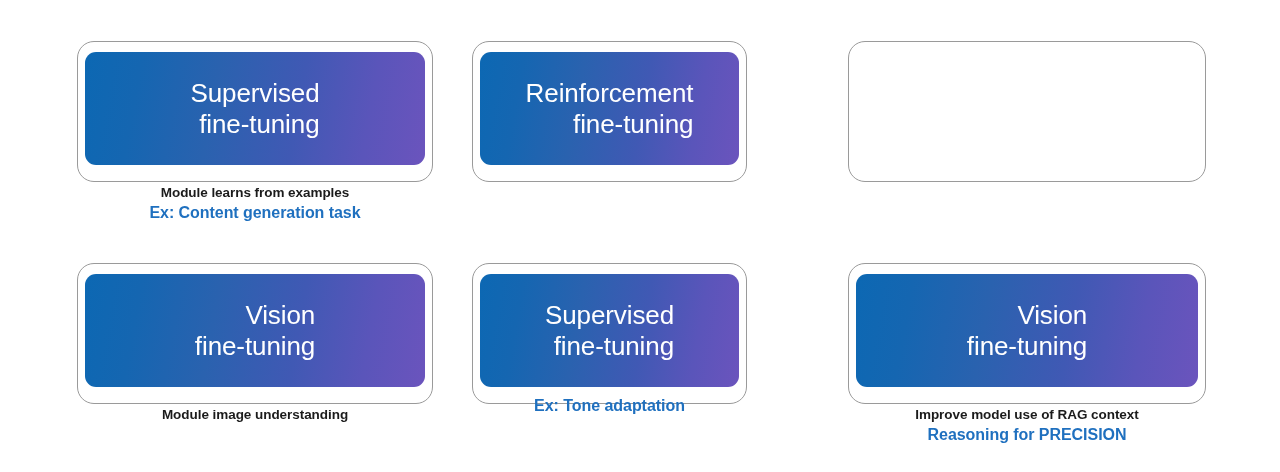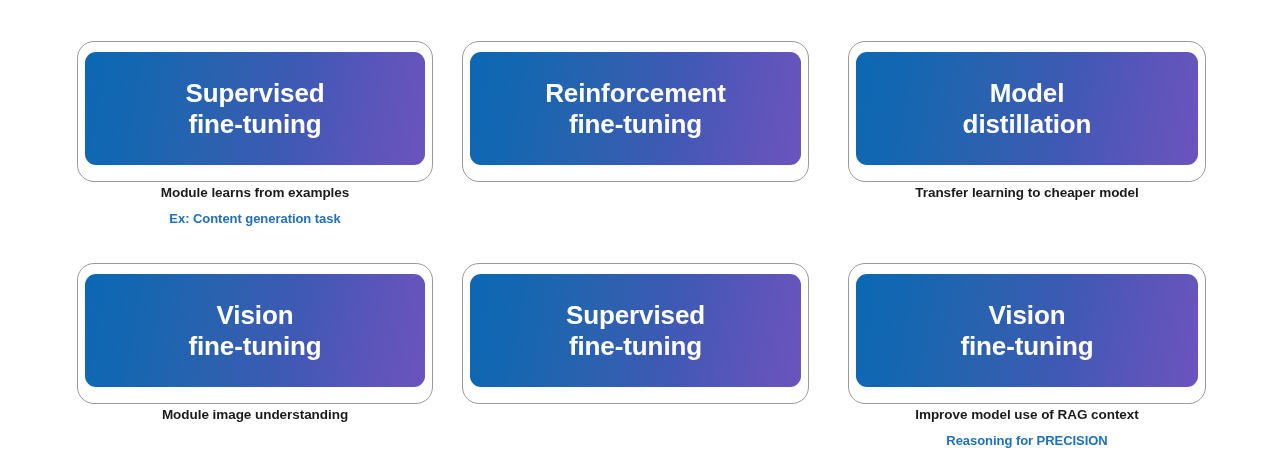--- a/index.html
+++ b/index.html
@@ -59,23 +59,23 @@
                 #6b54bd 100%);
     display: flex;
     align-items: center;
     justify-content: center;
     overflow: hidden;
   }
 
   .card-title {
     color: #ffffff;
     font-size: 26px;
-    font-weight: 700;
+    font-weight: 400;
     line-height: 31px;
-    text-align: center;
+    text-align: right;
     letter-spacing: -0.1px;
     white-space: pre-line;
     padding: 0 6px;
   }
 
   
   .card-captions {
     position: absolute;
     left: 0;
     right: 0;
@@ -93,31 +93,31 @@
     line-height: 18px;
     letter-spacing: -0.05px;
     padding: 0 7px;
     white-space: nowrap;
     margin-top: 11px;
   }
 
   .caption-sub {
     display: block;
     color: #1f70bf;
-    font-size: 13px;
+    font-size: 16px;
     font-weight: 700;
     line-height: 19px;
     letter-spacing: -0.05px;
-    margin-top: 7px;
+    margin-top: 1px;
     white-space: nowrap;
   }
 
   
   .col-1 { left: 77px;  width: 356px; }
-  .col-2 { left: 462px; width: 347px; }
+  .col-2 { left: 472px; width: 275px; }
   .col-3 { left: 848px; width: 358px; }
 
   .row-1 { top: 41px; }
   .row-2 { top: 263px; }
 
   .card.row-1 { height: 180px; }
   .card.row-2 { height: 180px; }
 </style>
 </head>
 <body>
@@ -139,26 +139,21 @@
   <div class="card col-2 row-1">
     <div class="card-outline"></div>
     <div class="card-panel">
       <div class="card-title">Reinforcement
 fine-tuning</div>
     </div>
   </div>
 
   <div class="card col-3 row-1">
     <div class="card-outline"></div>
-    <div class="card-panel">
-      <div class="card-title">Model
-distillation</div>
-    </div>
     <div class="card-captions">
-      <span class="caption-main">Transfer learning to cheaper model</span>
     </div>
   </div>
 
   <div class="card col-1 row-2">
     <div class="card-outline"></div>
     <div class="card-panel">
       <div class="card-title">Vision
 fine-tuning</div>
     </div>
     <div class="card-captions">
@@ -166,20 +161,21 @@
     </div>
   </div>
 
   <div class="card col-2 row-2">
     <div class="card-outline"></div>
     <div class="card-panel">
       <div class="card-title">Supervised
 fine-tuning</div>
     </div>
     <div class="card-captions">
+      <span class="caption-sub">Ex: Tone adaptation</span>
     </div>
   </div>
 
   <div class="card col-3 row-2">
     <div class="card-outline"></div>
     <div class="card-panel">
       <div class="card-title">Vision
 fine-tuning</div>
     </div>
     <div class="card-captions">

